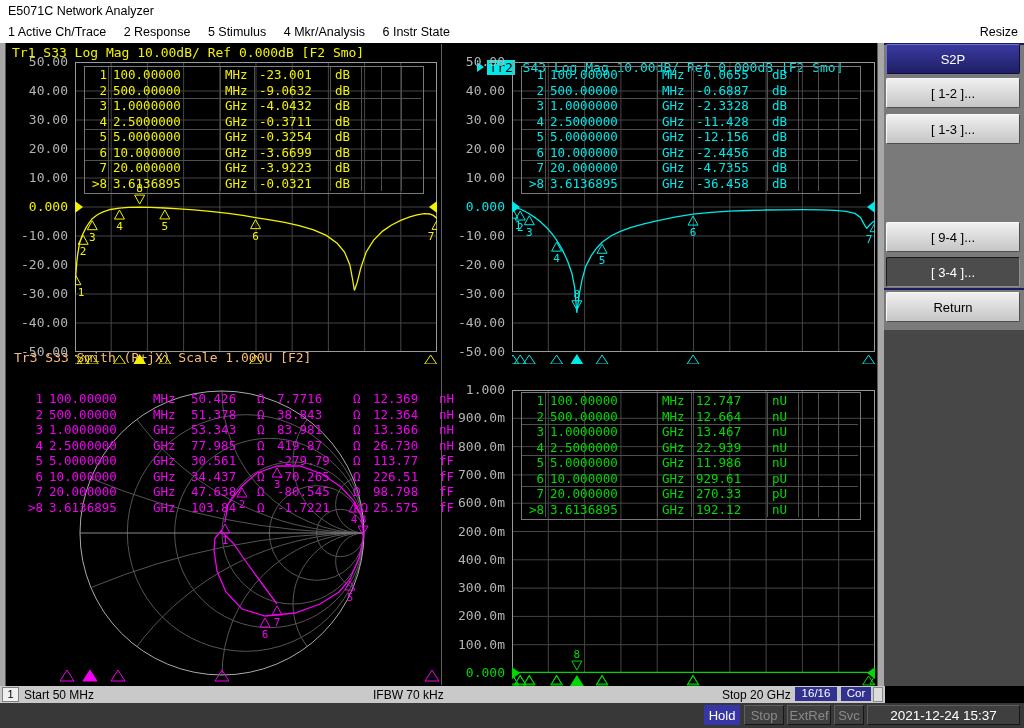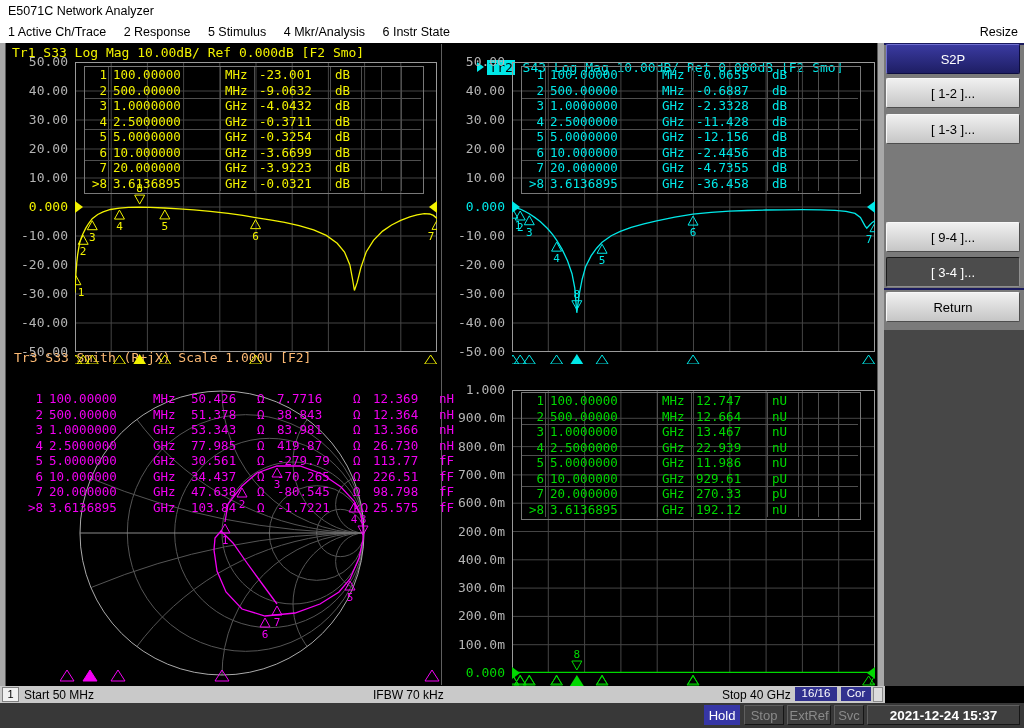--- a/index.html
+++ b/index.html
@@ -352,31 +352,31 @@
   <div class="skey" style="top:78px;">[ 1-2 ]...</div>
   <div class="skey" style="top:114px;">[ 1-3 ]...</div>
   <div class="skey" style="top:222px;">[ 9-4 ]...</div>
   <div class="skey active" style="top:257px;">[ 3-4 ]...</div>
   <div class="skey" style="top:292px;">Return</div>
 
   <div class="chbar"></div>
   <div class="chnum">1</div>
   <div class="chtext" style="left:24px;">Start 50 MHz</div>
   <div class="chtext" style="left:373px;">IFBW 70 kHz</div>
-  <div class="chtext" style="left:722px;">Stop 40 GHz</div>
+  <div class="chtext" style="left:722px;">Stop 20 GHz</div>
   <div class="chbadge" style="left:795px;width:42px;">16/16</div>
   <div class="chbadge" style="left:841px;width:30px;">Cor</div>
   <div class="chsquare"></div>
 
   <div class="sbar"></div>
   <div class="sitem sHold" style="left:704px;width:36px;">Hold</div>
   <div class="sitem sOff" style="left:744px;width:40px;">Stop</div>
   <div class="sitem sOff" style="left:787px;width:44px;">ExtRef</div>
   <div class="sitem sOff" style="left:834px;width:30px;">Svc</div>
-  <div class="sitem sDate" style="left:867px;width:153px;font-weight:bold;">2021-12-24 15:37</div>
+  <div class="sitem sDate" style="left:867px;width:153px;">2021-12-24 15:37</div>
 
 <div class="ylab" style="top: 54px; left: 6px; width: 62px;">50.00</div>
     <div class="ylab" style="top: 83px; left: 6px; width: 62px;">40.00</div>
     <div class="ylab" style="top: 112px; left: 6px; width: 62px;">30.00</div>
     <div class="ylab" style="top: 141px; left: 6px; width: 62px;">20.00</div>
     <div class="ylab" style="top: 170px; left: 6px; width: 62px;">10.00</div>
     <div class="ylab" style="top: 199px; left: 6px; width: 62px; color: rgb(242, 242, 0);">0.000</div>
     <div class="ylab" style="top: 228px; left: 6px; width: 62px;">-10.00</div>
     <div class="ylab" style="top: 257px; left: 6px; width: 62px;">-20.00</div>
     <div class="ylab" style="top: 286px; left: 6px; width: 62px;">-30.00</div>

